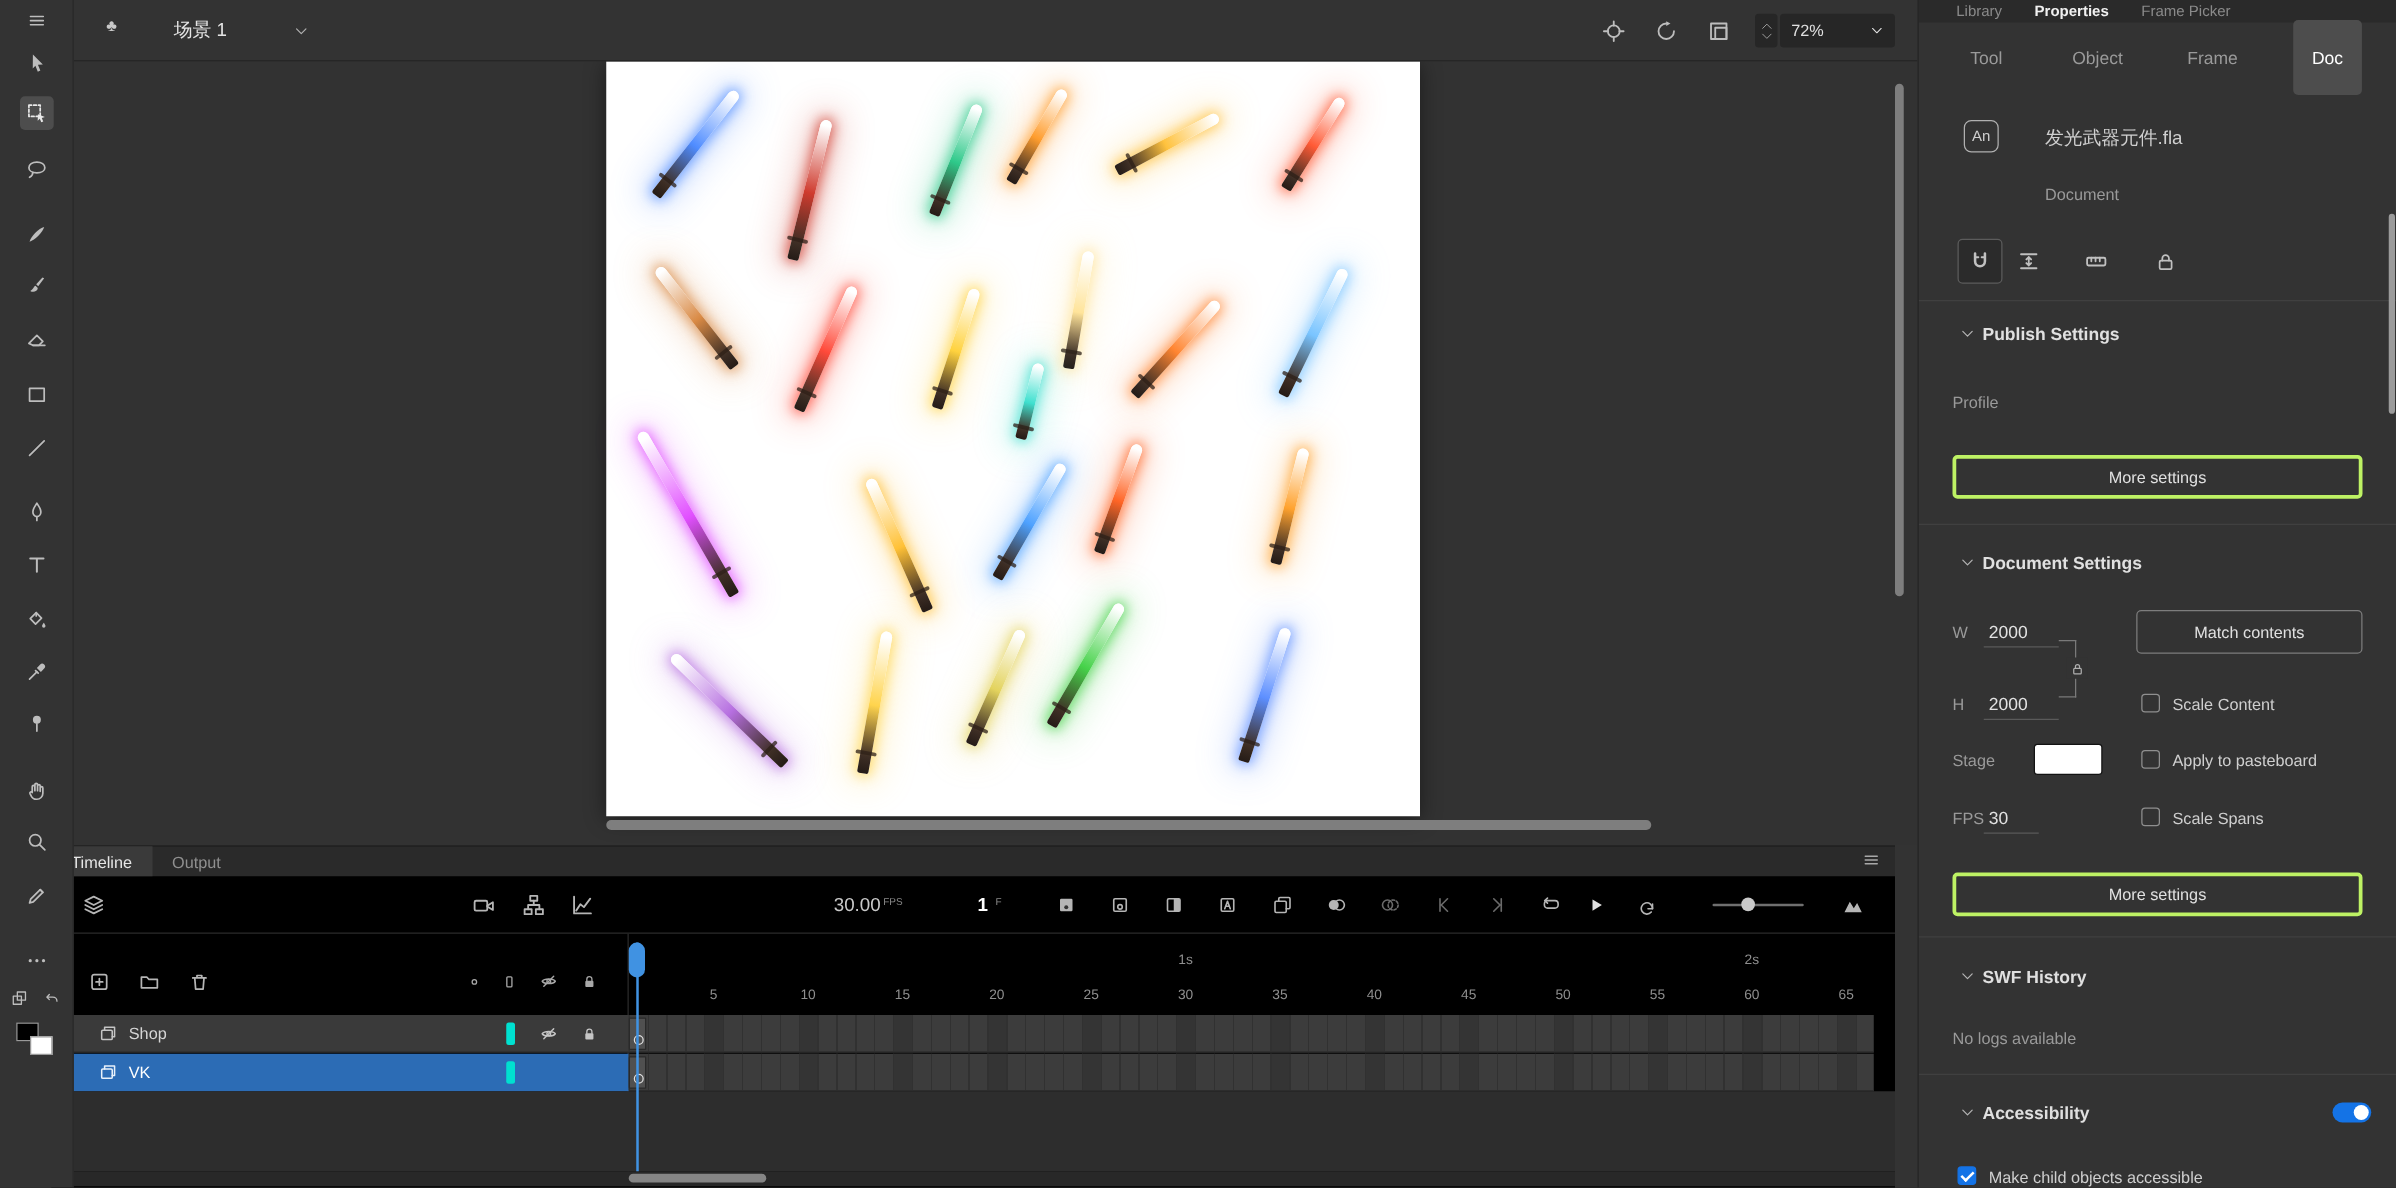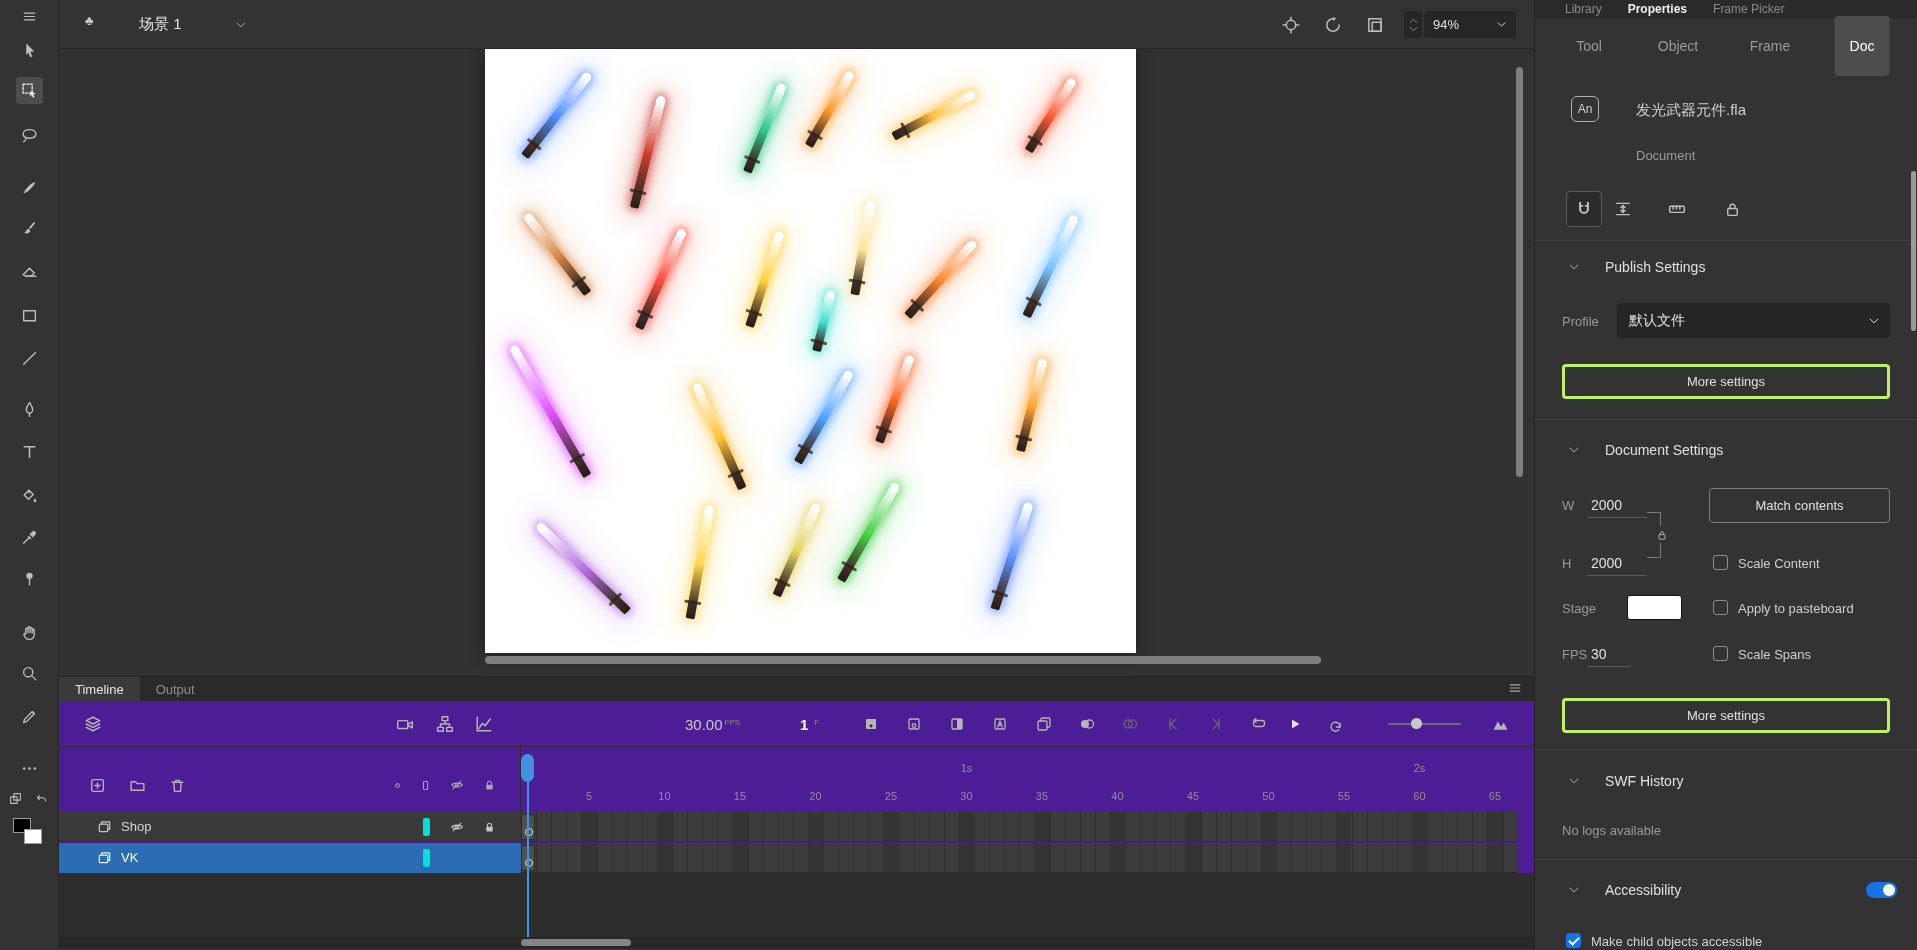--- a/index.html
+++ b/index.html
@@ -31,21 +31,21 @@
 
 
 #canvas{position:absolute;left:59px;top:49px;width:1475px;height:627px;background:#323232;overflow:hidden}
 #stage{position:absolute;left:426px;top:0;width:651px;height:604px;background:#fff;box-shadow:0 2px 16px rgba(0,0,0,.45)}
 .sword{position:absolute;width:9px;border-radius:5px 5px 2px 2px}
 .sword::after{content:"";position:absolute;left:-4px;bottom:13%;width:17px;height:3px;background:rgba(45,32,24,.75);border-radius:2px}
 #canvas-vscroll{position:absolute;left:1457px;top:18px;width:7px;height:410px;background:#7e7e7e;border-radius:4px}
 #canvas-hscroll{position:absolute;left:426px;top:607px;width:836px;height:8px;background:#7e7e7e;border-radius:4px}
 
 
-#timeline{position:absolute;left:59px;top:676px;width:1475px;height:274px;background:#4c1d95;border-top:1px solid #242424}
+#timeline{position:absolute;left:41px;top:676px;width:1475px;height:274px;background:#000000;border-top:1px solid #242424}
 #tl-tabs{position:absolute;left:0;top:0;right:0;height:24px;background:#2a2a2a;display:flex}
 .tl-tab{padding:0 16px;display:flex;align-items:center;font-size:13px;color:#8f8f8f}
 .tl-tab.active{background:#3a3a3a;color:#e6e6e6}
 #tl-menu{position:absolute;right:12px;top:4px;color:#a8a8a8}
 #tl-toolbar{position:absolute;left:0;top:24px;right:0;height:46px;border-bottom:1px solid #2b2b2b}
 .tbtn{position:absolute;top:11px;width:24px;height:24px;display:flex;align-items:center;justify-content:center;color:#b5b5b5}
 .tbtn.grayed{color:#6a6a6a}
 #tl-ruler{position:absolute;left:0;top:70px;right:0;height:65px}
 .rlbtn{position:absolute;top:26px;width:24px;height:24px;display:flex;align-items:center;justify-content:center;color:#b5b5b5}
 .colic{position:absolute;top:29px;width:18px;height:18px;display:flex;align-items:center;justify-content:center;color:#a8a8a8}
@@ -75,21 +75,21 @@
 #right-panel{position:absolute;left:1534px;top:0;width:383px;height:950px;background:#333;border-left:1px solid #242424;overflow:hidden;z-index:7}
 #rp-tabs{position:absolute;left:0;top:0;right:0;height:18px;background:#2a2a2a;display:flex;gap:26px;padding-left:30px;font-size:12px;align-items:center}
 .rp-tab{color:#8a8a8a}
 .rp-tab.active{color:#f0f0f0;font-weight:700}
 .rp-subtab{position:absolute;top:46px;transform:translate(-50%,-50%);font-size:14px;color:#9a9a9a}
 .rp-subtab.active{background:#4d4d4d;border-radius:4px;padding:22px 15px;color:#fff}
 #doc-badge{position:absolute;left:36px;top:96px;width:28px;height:26px;border:1.5px solid #b0b0b0;border-radius:6px;display:flex;align-items:center;justify-content:center;font-size:12px;color:#cfcfcf}
 .pbox{position:absolute;width:36px;height:36px;display:flex;align-items:center;justify-content:center;color:#c0c0c0}
 .pbox.active{background:#2b2b2b;border:1px solid #5c5c5c;border-radius:4px}
 .divider{position:absolute;left:0;right:0;height:1px;background:#404040}
-.sec-row{position:absolute;left:33px;height:34px;display:flex;align-items:center;gap:25px;color:#e0e0e0;font-size:14px;font-weight:400}
+.sec-row{position:absolute;left:33px;height:34px;display:flex;align-items:center;gap:6px;color:#e0e0e0;font-size:14px;font-weight:700}
 .sec-row .chev{color:#b5b5b5}
 .lbl{color:#9a9a9a;font-size:13px;white-space:nowrap}
 .dropdown{position:absolute;background:#252525;border-radius:4px;display:flex;align-items:center;justify-content:space-between;padding:0 10px 0 12px;color:#e2e2e2;font-size:14px}
 .pbtn{position:absolute;left:27px;width:328px;height:35px;border:3px solid #bef264;border-radius:4px;display:flex;align-items:center;justify-content:center;color:#e0e0e0;font-size:13px}
 .field{position:absolute;height:26px;display:flex;align-items:center;padding-left:4px;border-bottom:1px solid #5a5a5a;color:#e2e2e2;font-size:14px}
 .mbtn{position:absolute;left:174px;width:181px;height:35px;border:1px solid #7d7d7d;border-radius:4px;display:flex;align-items:center;justify-content:center;color:#e0e0e0;font-size:13px}
 .chk{position:absolute;width:15px;height:15px;border:1.5px solid #8f8f8f;border-radius:3px}
 .chk.checked{background:#1473e6;border-color:#1473e6}
 .chk.checked::after{content:"";position:absolute;left:2px;top:3px;width:8px;height:4px;border-left:2px solid #fff;border-bottom:2px solid #fff;transform:rotate(-45deg)}
 .chklbl{position:absolute;color:#cfcfcf;font-size:13px;white-space:nowrap}
@@ -259,21 +259,21 @@
       <div id="zoom-group">
         <div id="zoom-stepper">
             <svg class="ic" width="9" height="6" viewBox="0 0 16 10">
               <path d="M2 8 8 2 14 8"></path>
             </svg>
             <svg class="ic" width="9" height="6" viewBox="0 0 16 10">
               <path d="M2 2 8 8 14 2"></path>
             </svg>
           </div>
         <div id="zoom-box">
-          <span>94%</span>
+          <span>72%</span>
           <svg class="ic" width="11" height="11" viewBox="0 0 16 16">
               <path d="M3 5.5 8 10.5 13 5.5"></path>
             </svg>
         </div>
       </div>
     </div>
   </div>
 
   <div id="canvas">
     <div id="stage">
@@ -594,26 +594,20 @@
 
     <div class="divider" style="top:240px"></div>
 
     <div class="sec-row" style="top:250px">
       <svg class="ic chev" width="12" height="12" viewBox="0 0 16 16">
           <path d="M3 5.5 8 10.5 13 5.5"></path>
         </svg>
       <span>Publish Settings</span>
     </div>
     <span class="abs lbl" style="left:27px;top:314px">Profile</span>
-    <div class="dropdown" style="left:82px;top:303px;width:273px;height:35px">
-      <span>默认文件</span>
-      <svg class="ic" width="12" height="12" viewBox="0 0 16 16">
-          <path d="M3 5.5 8 10.5 13 5.5"></path>
-        </svg>
-    </div>
     <div class="pbtn" style="top:364px">
         <span>More settings</span>
       </div>
 
     <div class="divider" style="top:419px"></div>
 
     <div class="sec-row" style="top:433px">
       <svg class="ic chev" width="12" height="12" viewBox="0 0 16 16">
           <path d="M3 5.5 8 10.5 13 5.5"></path>
         </svg>

